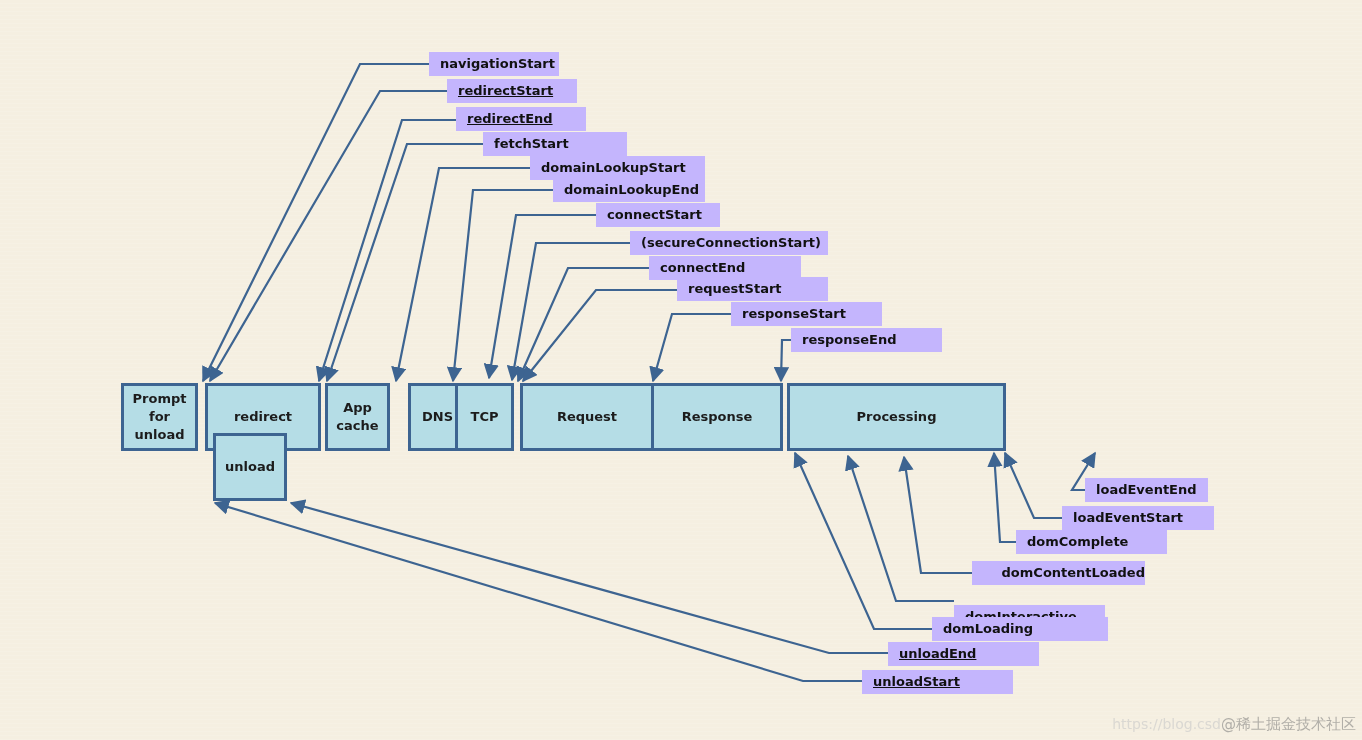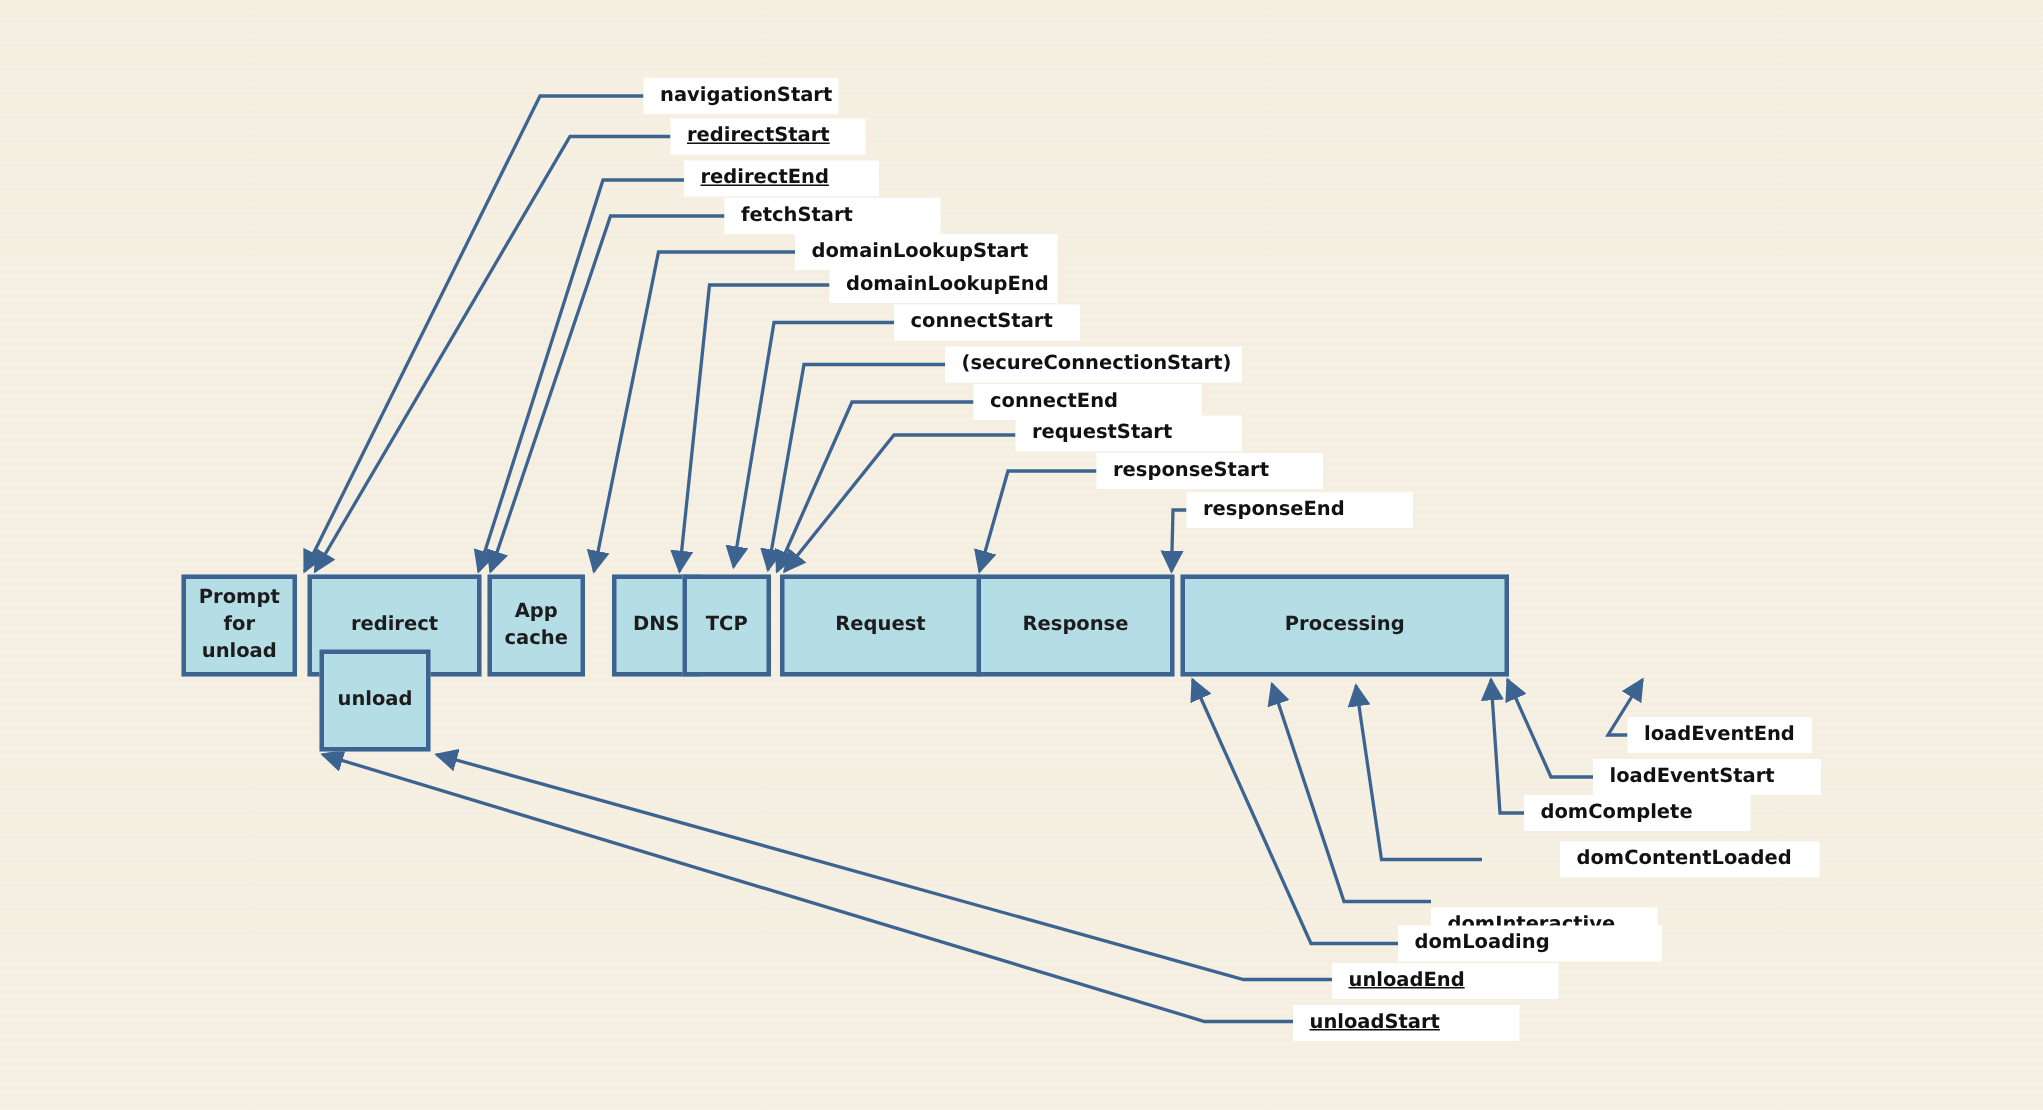--- a/index.html
+++ b/index.html
@@ -13,21 +13,21 @@
     #stage { position: absolute; left: 0; top: 0; width: 1362px; height: 740px; }
     svg#lines { position: absolute; left: 0; top: 0; }
     .phase {
       position: absolute; box-sizing: border-box;
       background: #b5dde6; border: 3px solid #3d6491;
       display: flex; align-items: center; justify-content: center; text-align: center;
       font-weight: bold; font-size: 13px; color: #1c1c1c; line-height: 18px;
     }
     .label {
       position: absolute; box-sizing: border-box; height: 24px;
-      background: #ffffff; color: #111;
+      background: #c4b5fd; color: #111;
       font-weight: bold; font-size: 13px; line-height: 24px;
       padding-left: 11px; white-space: nowrap;
     }
     .label.u { text-decoration: underline; }
     .watermark {
       position: absolute; right: 6px; bottom: 6px;
       font-size: 15px; color: rgba(120,120,120,0.55); white-space: nowrap;
     }
     .watermark .url { color: rgba(200,200,200,0.6); font-size: 14px; }
   </style>
@@ -100,19 +100,20 @@
   <div class="label" style="left:596px;top:203px;width:124px;"><span>connectStart</span></div>
   <div class="label" style="left:630px;top:231px;width:198px;"><span>(secureConnectionStart)</span></div>
   <div class="label" style="left:649px;top:256px;width:152px;"><span>connectEnd</span></div>
   <div class="label" style="left:677px;top:277px;width:151px;"><span>requestStart</span></div>
   <div class="label" style="left:731px;top:302px;width:151px;"><span>responseStart</span></div>
   <div class="label" style="left:791px;top:328px;width:151px;"><span>responseEnd</span></div>
 
   <div class="label" style="left:1085px;top:478px;width:123px;"><span>loadEventEnd</span></div>
   <div class="label" style="left:1062px;top:506px;width:152px;"><span>loadEventStart</span></div>
   <div class="label" style="left:1016px;top:530px;width:151px;"><span>domComplete</span></div>
-  <div class="label" style="left:1040px;top:561px;width:173px;"><span>domContentLoaded</span></div>
+  <div class="label" style="left:972px;top:561px;width:173px;text-align:right;"><span>domContentLoaded</span></div>
   <div class="label" style="left:954px;top:589px;width:151px;margin-top:16px;"><span>domInteractive</span></div>
   <div class="label" style="left:932px;top:617px;width:176px;"><span>domLoading</span></div>
   <div class="label u" style="left:888px;top:642px;width:151px;"><span>unloadEnd</span></div>
   <div class="label u" style="left:862px;top:670px;width:151px;"><span>unloadStart</span></div>
 
+  <div class="watermark"><span class="url">https://blog.csd</span><span>@稀土掘金技术社区</span></div>
 </div>
 
 </body></html>

